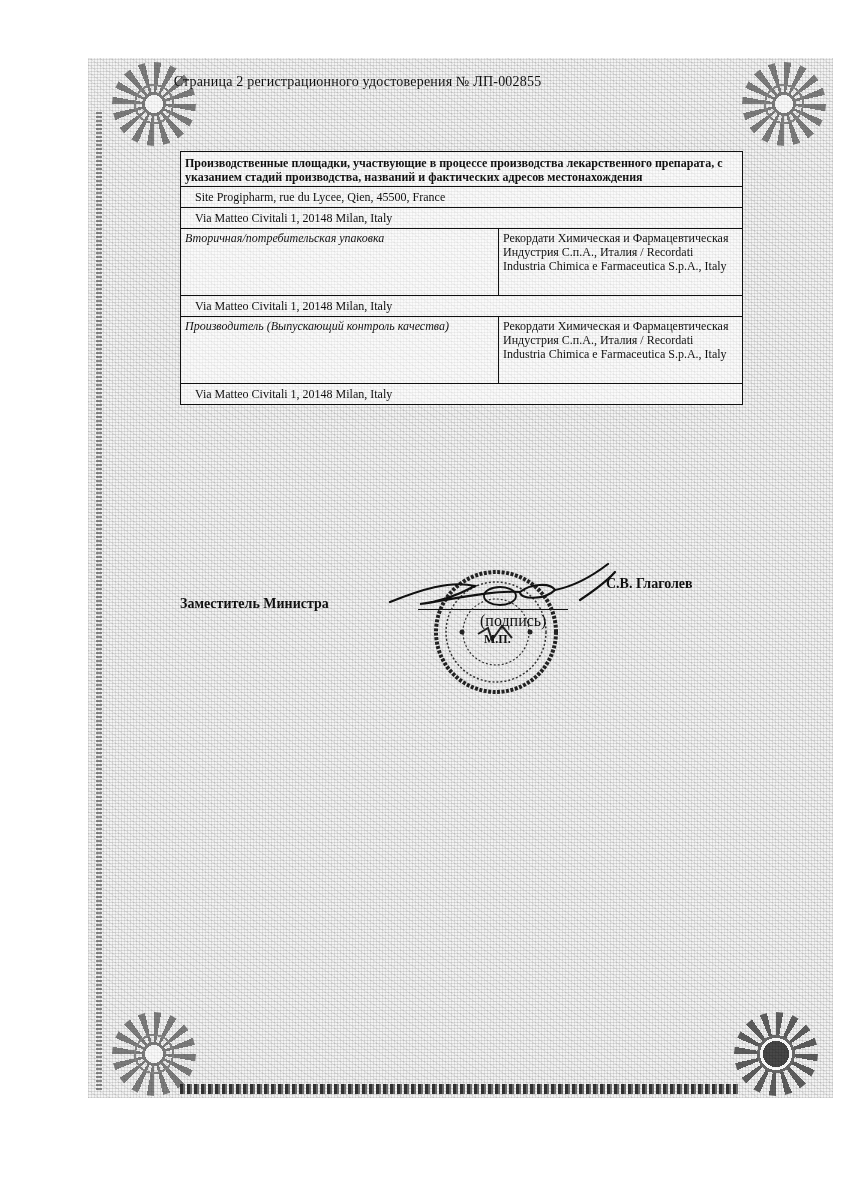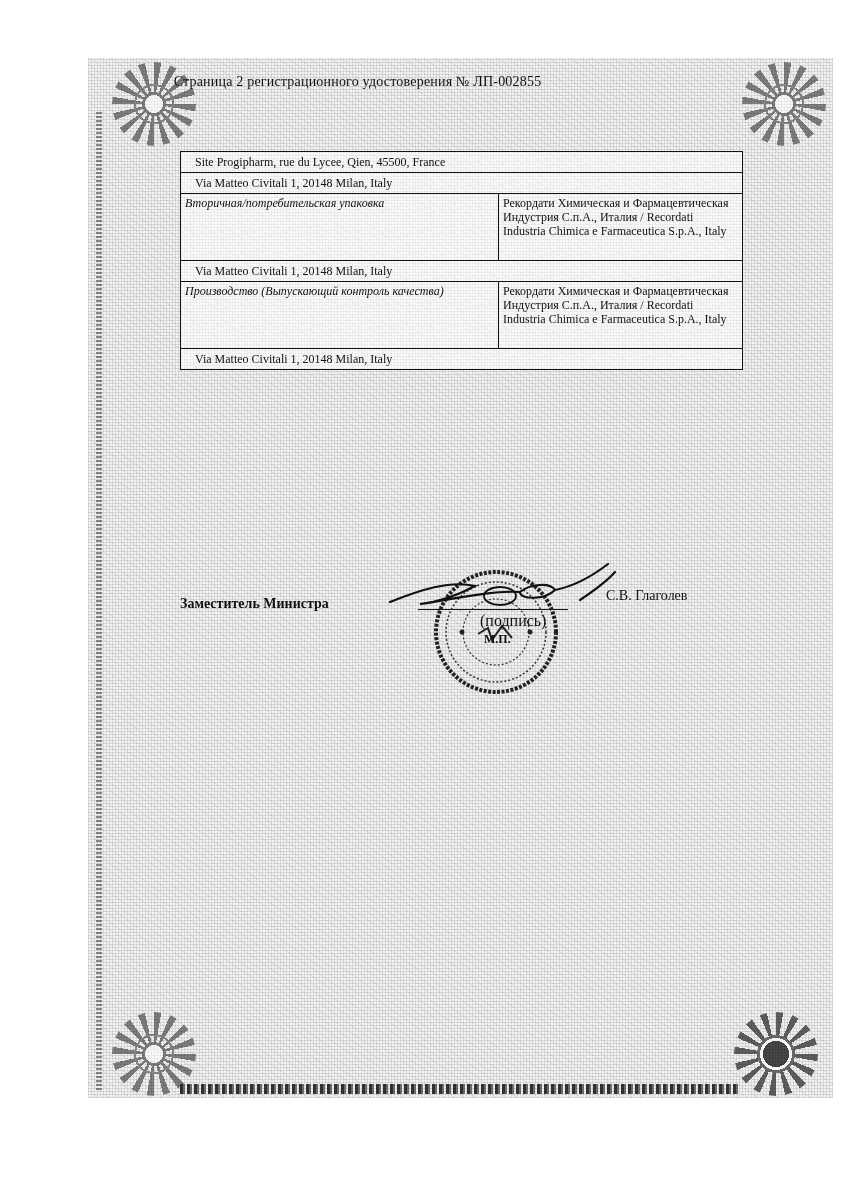--- a/index.html
+++ b/index.html
@@ -31,21 +31,21 @@
     border:1.5px solid #111; border-collapse:collapse; background: rgba(255,255,255,0.55);
     font-size:12px; line-height:14px; }
   .doc-table td { border:1.5px solid #111; vertical-align:top; padding:2px 4px; }
   .doc-table td.hdr { font-weight:bold; padding:4px 4px 2px 4px; }
   .doc-table td.stage { width:309px; font-style:italic; }
   .doc-table td.org { font-size:12px; }
   .doc-table td.addr { padding:3px 14px; }
   .doc-table tr.stage-row td { height:52px; }
   .doc-table tr.stage-row-tall td { height:62px; }
   .sign-left { position:absolute; left:180px; top:596px; font-size:14px; font-weight:bold; }
-  .sign-right { position:absolute; left:606px; top:588px; font-size:14px; font-weight:normal; }
+  .sign-right { position:absolute; left:606px; top:576px; font-size:14px; font-weight:bold; }
   .sign-line { position:absolute; left:418px; top:609px; width:150px; height:0; border-top:1.3px solid #111; }
   .signature { position:absolute; left:380px; top:560px; width:250px; height:70px; }
   .stamp { position:absolute; left:432px; top:568px; width:128px; height:128px; }
   .stamp-caption { position:absolute; left:480px; top:612px; font-size:16px;text-align:right; }
 </style>
 </head>
 <body>
 
 <div class="sheet"></div>
 <div class="sheet-edge-left"></div>
@@ -53,39 +53,42 @@
 
 <div class="rosette" style="left:112px;top:62px;"></div>
 <div class="rosette" style="left:742px;top:62px;"></div>
 <div class="rosette" style="left:112px;top:1012px;"></div>
 <div class="rosette dark-center" style="left:734px;top:1012px;"></div>
 
 <div class="header-title">Страница 2 регистрационного удостоверения № ЛП-002855</div>
 
 <table class="doc-table">
   <tbody>
+      <tr>
+    <td class="hdr" colspan="2">Производственные площадки, участвующие в процессе производства лекарственного препарата, с указанием стадий производства, названий и фактических адресов местонахождения</td>
+  </tr>
 
   <tr>
     <td class="addr" colspan="2">Site Progipharm, rue du Lycee, Qien, 45500, France</td>
   </tr>
 
   <tr>
     <td class="addr" colspan="2">Via Matteo Civitali 1, 20148 Milan, Italy</td>
   </tr>
 
   <tr class="stage-row-tall">
     <td class="stage">Вторичная/потребительская упаковка</td>
     <td class="org">Рекордати Химическая и Фармацевтическая Индустрия С.п.А., Италия / Recordati Industria Chimica e Farmaceutica S.p.A., Italy</td>
   </tr>
   <tr>
     <td class="addr" colspan="2">Via Matteo Civitali 1, 20148 Milan, Italy</td>
   </tr>
 
   <tr class="stage-row-tall">
-    <td class="stage">Производство (Выпускающий контроль качества)</td>
+    <td class="stage">Производитель (Выпускающий контроль качества)</td>
     <td class="org">Рекордати Химическая и Фармацевтическая Индустрия С.п.А., Италия / Recordati Industria Chimica e Farmaceutica S.p.A., Italy</td>
   </tr>
   <tr>
     <td class="addr" colspan="2">Via Matteo Civitali 1, 20148 Milan, Italy</td>
   </tr>
 </tbody>
   </table>
 
 <div class="sign-left">Заместитель Министра</div>
 <div class="sign-line"></div>

